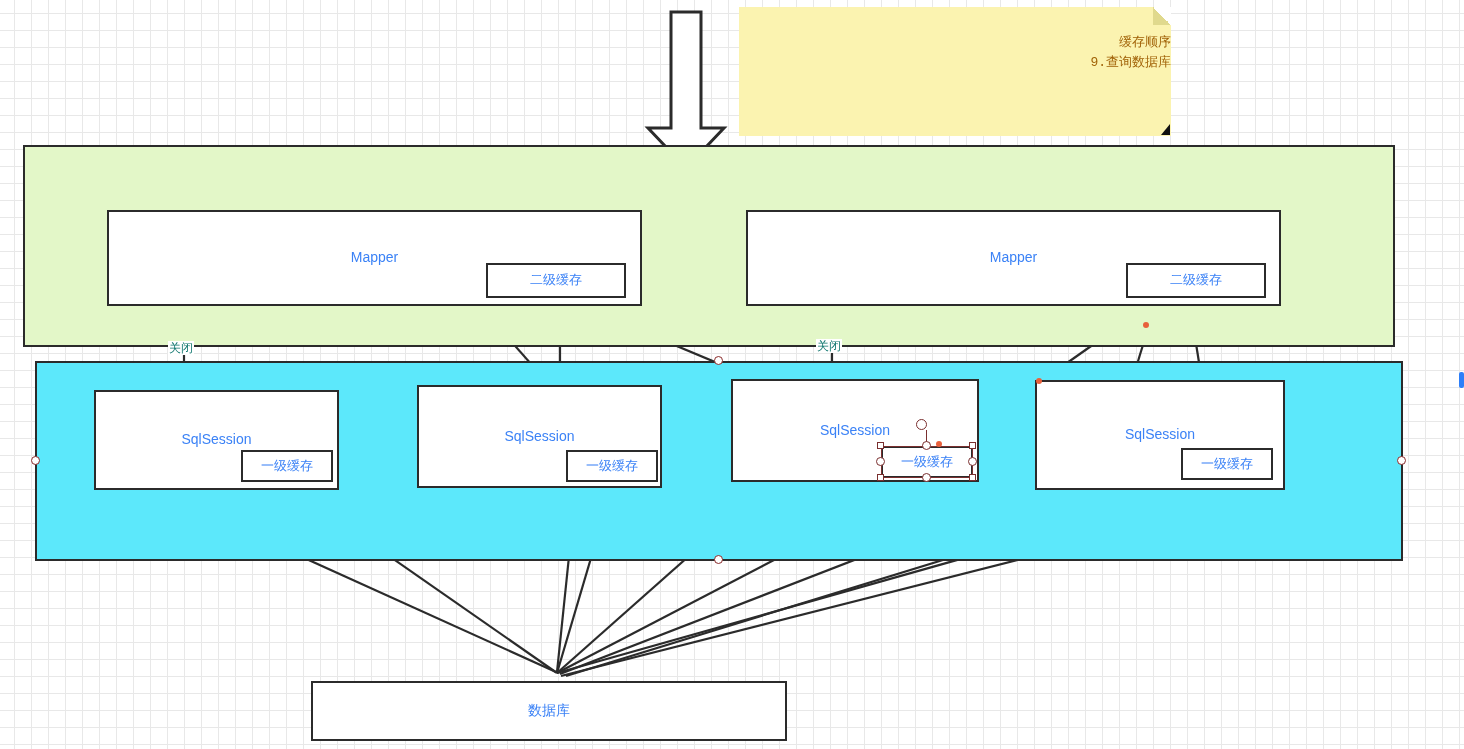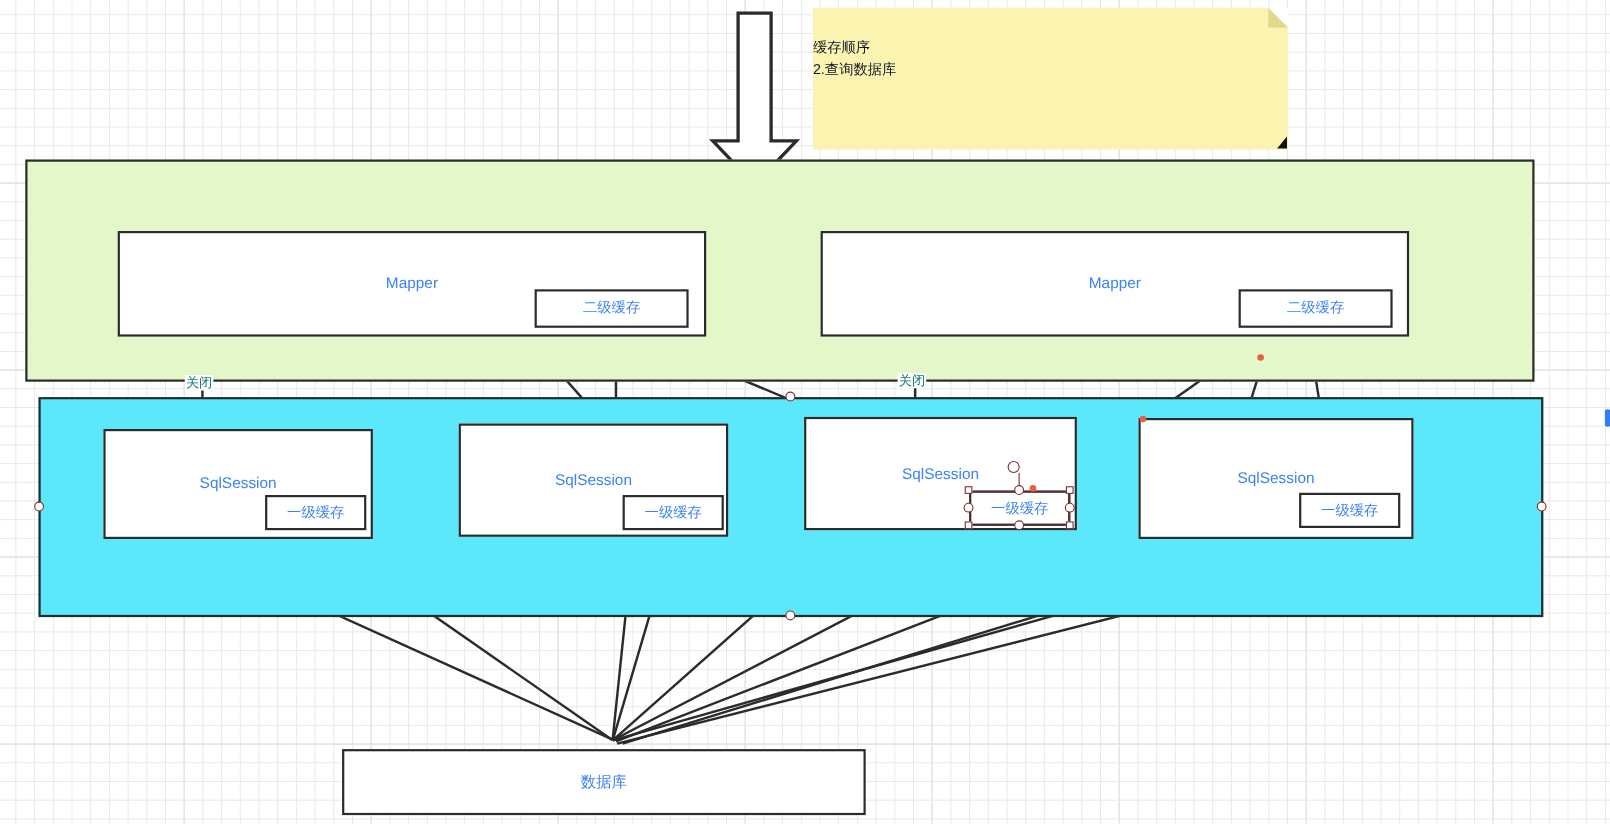--- a/index.html
+++ b/index.html
@@ -41,21 +41,21 @@
     position:absolute;right:0;top:0;width:18px;height:18px;
     background:linear-gradient(225deg,#ffffff 0 50%,#e0d98d 50% 100%);
   }
   #note .corner-tri{
     position:absolute;right:1px;bottom:1px;width:0;height:0;
     border-left:9px solid transparent;border-right:0 solid transparent;
     border-bottom:11px solid #111;
   }
   #note .txt{
     position:absolute;left:0;right:0;top:26px;
-    text-align:left;font-size:13px;color:#0f172a;line-height:20px;
+    text-align:right;font-size:13px;color:#a16207;line-height:20px;font-family:Liberation Mono, monospace;
   }
   
   .sel-rect{position:absolute;border:1px solid #7a2f2f;box-sizing:border-box;}
   .h-sq{position:absolute;width:7px;height:7px;background:#ffffff;border:1px solid #7a2f2f;box-sizing:border-box;}
   .h-ci{position:absolute;width:9px;height:9px;border-radius:50%;background:#ffffff;border:1px solid #7a2f2f;box-sizing:border-box;}
   .h-rot{position:absolute;width:11px;height:11px;border-radius:50%;background:#ffffff;border:1px solid #7a2f2f;box-sizing:border-box;}
   .rot-stem{position:absolute;width:1px;background:#7a2f2f;}
   .anchor{position:absolute;width:9px;height:9px;border-radius:50%;background:#ffffff;border:1.5px solid #8a2b2b;box-sizing:border-box;}
   .dot{position:absolute;width:6px;height:6px;border-radius:50%;background:#e8603c;}
   #rail{position:absolute;right:0;top:0;width:5px;height:749px;background:transparent;}
@@ -108,21 +108,21 @@
   </svg>
 
   <svg style="position:absolute;left:644px;top:10px;width:84px;height:160px;">
     <polygon points="27,2 57,2 57,118 80,118 42,158 4,118 27,118" fill="#ffffff" stroke="#2b2b2b" stroke-width="3" stroke-linejoin="miter"></polygon>
   </svg>
 
   <div id="note" style="left:739px;top:7px;width:432px;height:129px;">
     <div class="fold"></div>
     <div class="txt">
       <div>缓存顺序</div>
-      <div>2.查询数据库</div>
+      <div>9.查询数据库</div>
     </div>
     <div class="corner-tri"></div>
   </div>
 
   <div class="node layer" style="left:23px;top:145px;width:1372px;height:202px;background:#e3f7c8;"></div>
 
   <div class="node wbox" style="left:107px;top:210px;width:535px;height:96px;">
     <span class="lbl">Mapper</span>
   </div>
   <div class="node wbox" style="left:486px;top:263px;width:140px;height:35px;">

